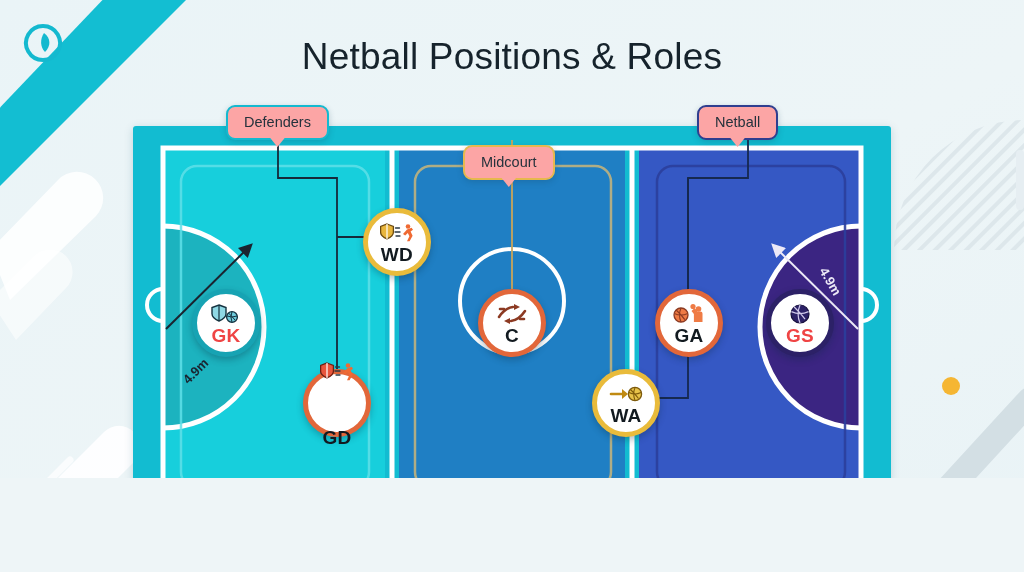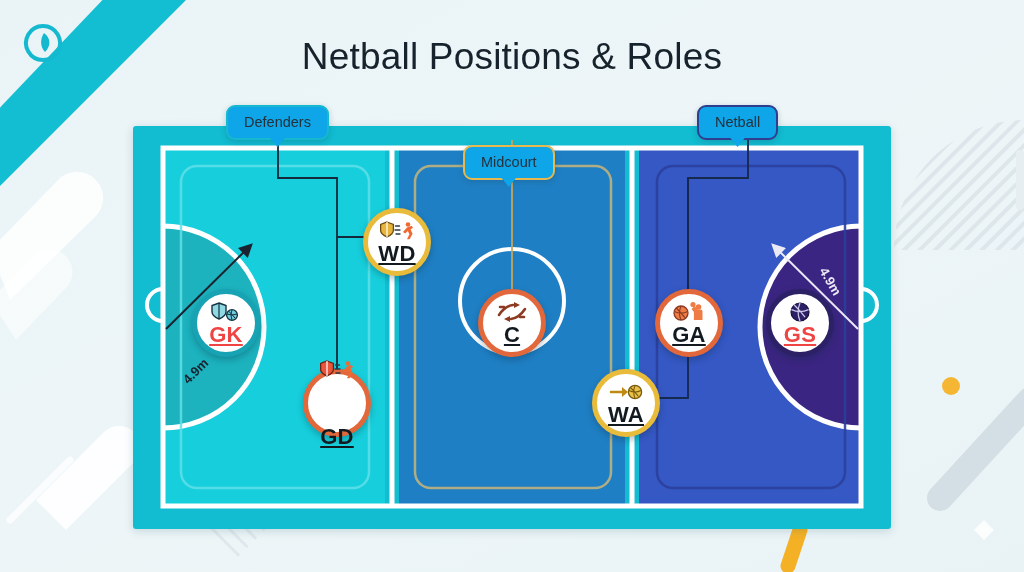--- a/index.html
+++ b/index.html
@@ -2,21 +2,21 @@
 <html><head>
 <meta charset="utf-8">
 <style>
   html,body{margin:0;padding:0;}
   body{
     width:1024px;height:572px;overflow:hidden;
     font-family:"Liberation Sans", sans-serif;
     background:#eef5f7;
     position:relative;
   }
-  #stage{position:absolute;inset:0;width:1024px;height:572px;overflow:hidden;}
+  #stage{position:absolute;inset:0;width:1024px;height:478px;overflow:hidden;}
 
   
   .bg-svg{position:absolute;left:0;top:0;width:1024px;height:572px;pointer-events:none;}
 
   .logo-mark{position:absolute;left:22px;top:22px;width:42px;height:42px;}
 
   
   .title{
     position:absolute;left:0;top:36px;width:1024px;
     text-align:center;
@@ -31,21 +31,21 @@
     box-shadow:0 2px 10px rgba(15,80,100,.18);
   }
   .court-svg{position:absolute;left:0;top:0;width:758px;height:403px;}
 
   
   .conn-svg{position:absolute;left:0;top:0;width:1024px;height:572px;pointer-events:none;}
 
   
   .glabel{
     position:absolute;
-    background:#0ea5e9;border-radius:9px;
+    background:#fca5a5;border-radius:9px;
     padding:7px 16px 8px;
     font-size:14.5px;color:#25323c;
     white-space:nowrap;
     box-shadow:0 2px 6px rgba(20,60,80,.22);
     border:2px solid #14b8a6;
   }
   .glabel .tip{
     position:absolute;left:50%;bottom:-9px;margin-left:-8px;
     width:16px;height:10px;background:inherit;
     clip-path:polygon(0 0,100% 0,50% 100%);
@@ -58,21 +58,21 @@
   .badge{
     position:absolute;width:62px;height:62px;border-radius:50%;
     background:#fff;
     display:flex;flex-direction:column;align-items:center;justify-content:center;
     box-shadow:0 3px 7px rgba(10,40,60,.3);
     box-sizing:border-box;
   }
   .badge .ico{height:22px;display:flex;align-items:center;justify-content:center;margin-top:1px;}
   .badge .lbl{font-size:18px;font-weight:700;color:#121a20;line-height:1;margin-top:1px;letter-spacing:.3px;}
   .badge.sz-lg{width:68px;height:68px;}
-  .badge.sz-lg .lbl{font-size:22px;text-decoration:underline;}
+  .badge.sz-lg .lbl{font-size:19px;}
 
   .badge.ring-teal{border:5px solid #17a3b3;}
   .badge.ring-orange{border:5px solid #e2673a;}
   .badge.ring-gold{border:5px solid #e9bb3b;}
   .badge.ring-navy{border:5px solid #2c2167;}
   .badge.ring-teal  .lbl,.badge.ring-navy .lbl{color:#ef4444;}
 
   .dim{
     position:absolute;font-size:13px;font-weight:600;color:#1a2430;
     white-space:nowrap;

